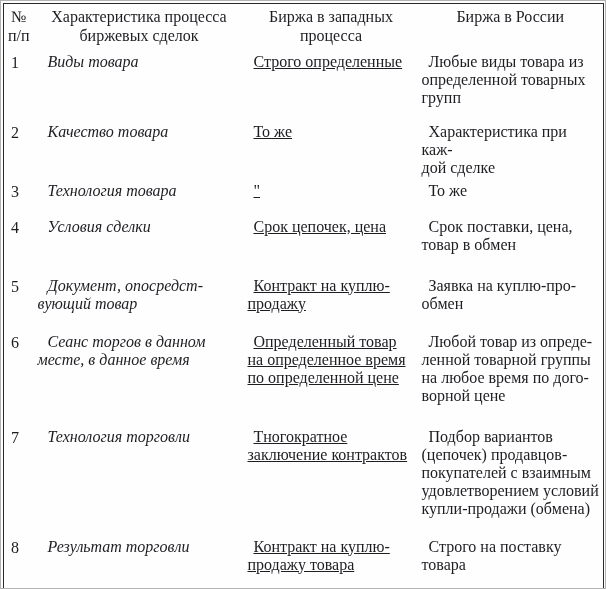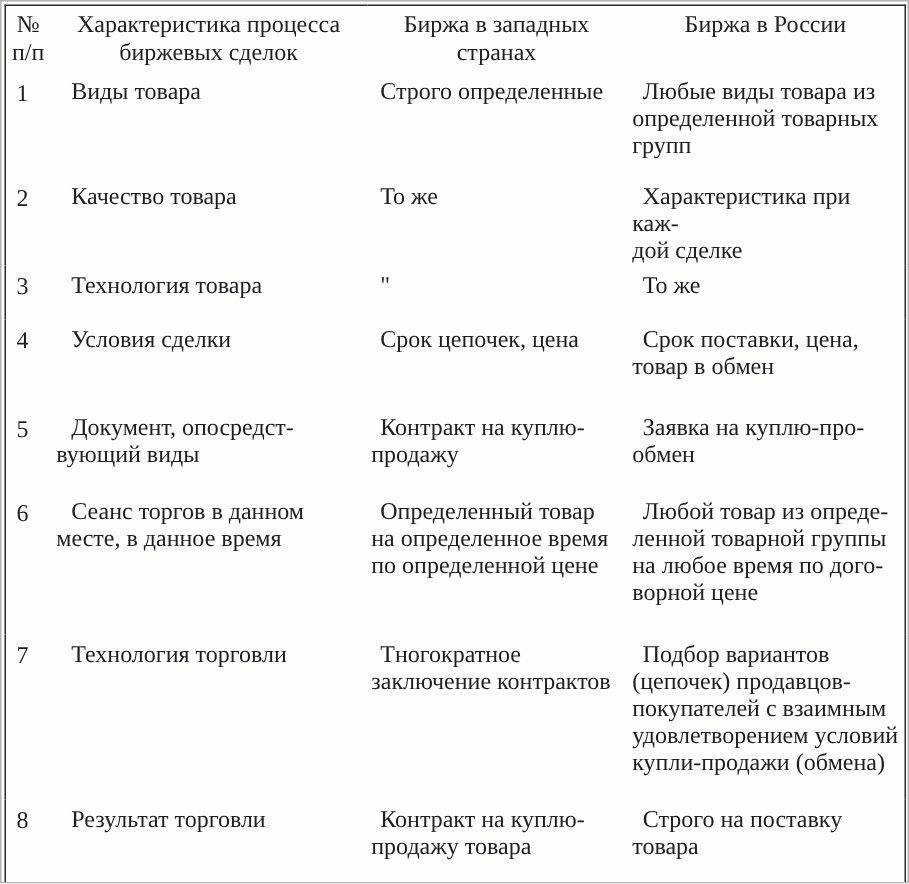--- a/index.html
+++ b/index.html
@@ -43,22 +43,22 @@
     border-bottom: 1px solid #2a2a26;
     text-align: center;
     line-height: 19px;
     padding-top: 3px;
   }
   .vline {
     border-left: 1px solid #2a2a26;
   }
   
   td.c1 { padding: 6px 0 0 7px; }
-  td.c2 { padding: 5px 2px 0 4px; text-indent: 10px; }
-  td.c3 { padding: 5px 2px 0 3px; text-indent: 6px; }
+  td.c2 { padding: 5px 2px 0 4px; text-indent: 10px; font-style: italic; }
+  td.c3 { padding: 5px 2px 0 3px; text-indent: 6px; text-decoration: underline; }
   td.c4 { padding: 5px 2px 0 4px; text-indent: 7px; }
   
   tr.rh  { height: 44px; }
   tr.r1 { height: 70px; }
   tr.r2 { height: 54px; }
   tr.r3 { height: 36px; }
   tr.r4 { height: 59px; }
   tr.r5 { height: 56px; }
   tr.r6 { height: 95px; }
   tr.r7 { height: 110px; }
@@ -75,21 +75,21 @@
       <col style="width:173px">
       <col style="width:186px">
     </colgroup>
     <thead>
       <tr class="rh">
         <th>№
 п/п</th>
         <th class="vline">Характеристика процесса
 биржевых сделок</th>
         <th class="vline">Биржа в западных
-странах</th>
+процесса</th>
         <th class="vline">Биржа в России</th>
       </tr>
     </thead>
     <tbody>
       <tr class="r1">
         <td class="c1">1</td>
         <td class="c2 vline">Виды товара</td>
         <td class="c3 vline">Строго определенные</td>
         <td class="c4 vline">Любые виды товара из
 определенной товарных
@@ -111,21 +111,21 @@
       <tr class="r4">
         <td class="c1">4</td>
         <td class="c2 vline">Условия сделки</td>
         <td class="c3 vline">Срок цепочек, цена</td>
         <td class="c4 vline">Срок поставки, цена,
 товар в обмен</td>
       </tr>
       <tr class="r5">
         <td class="c1">5</td>
         <td class="c2 vline">Документ, опосредст-
-вующий виды</td>
+вующий товар</td>
         <td class="c3 vline">Контракт на куплю-
 продажу</td>
         <td class="c4 vline">Заявка на куплю-про-
 обмен</td>
       </tr>
       <tr class="r6">
         <td class="c1">6</td>
         <td class="c2 vline">Сеанс торгов в данном
 месте, в данное время</td>
         <td class="c3 vline">Определенный товар

